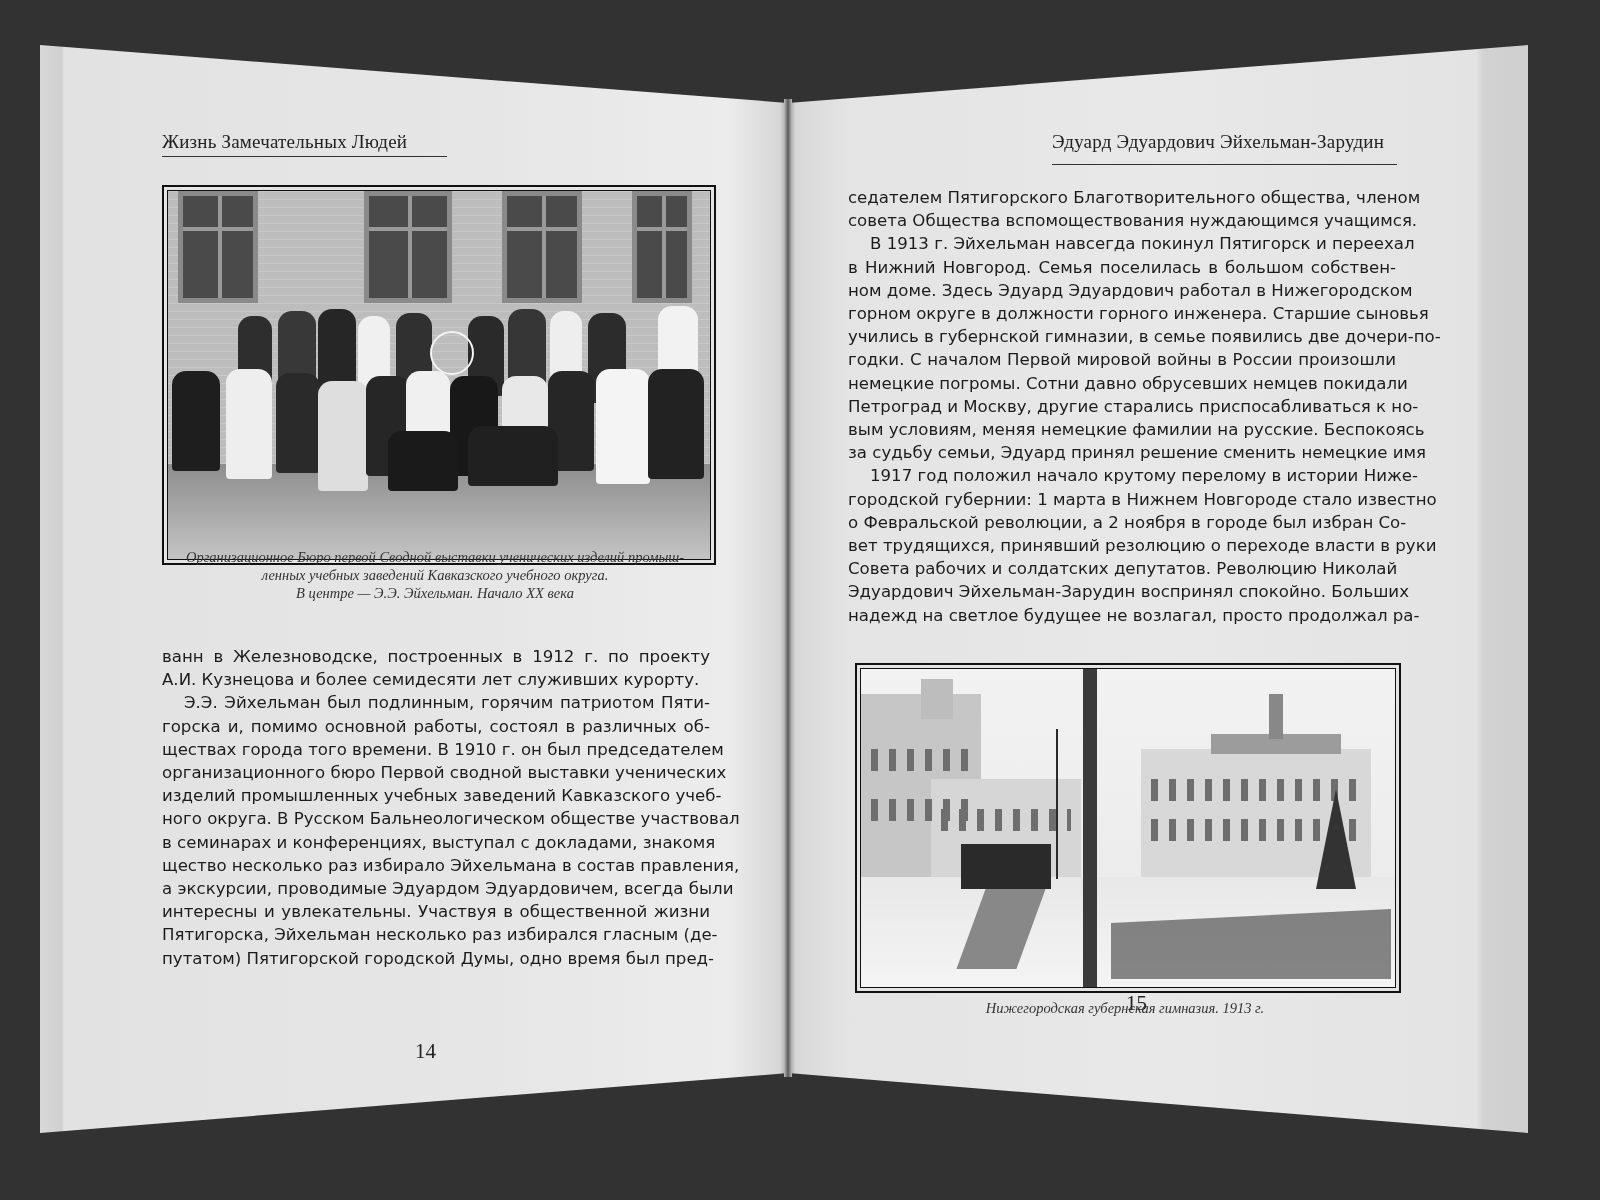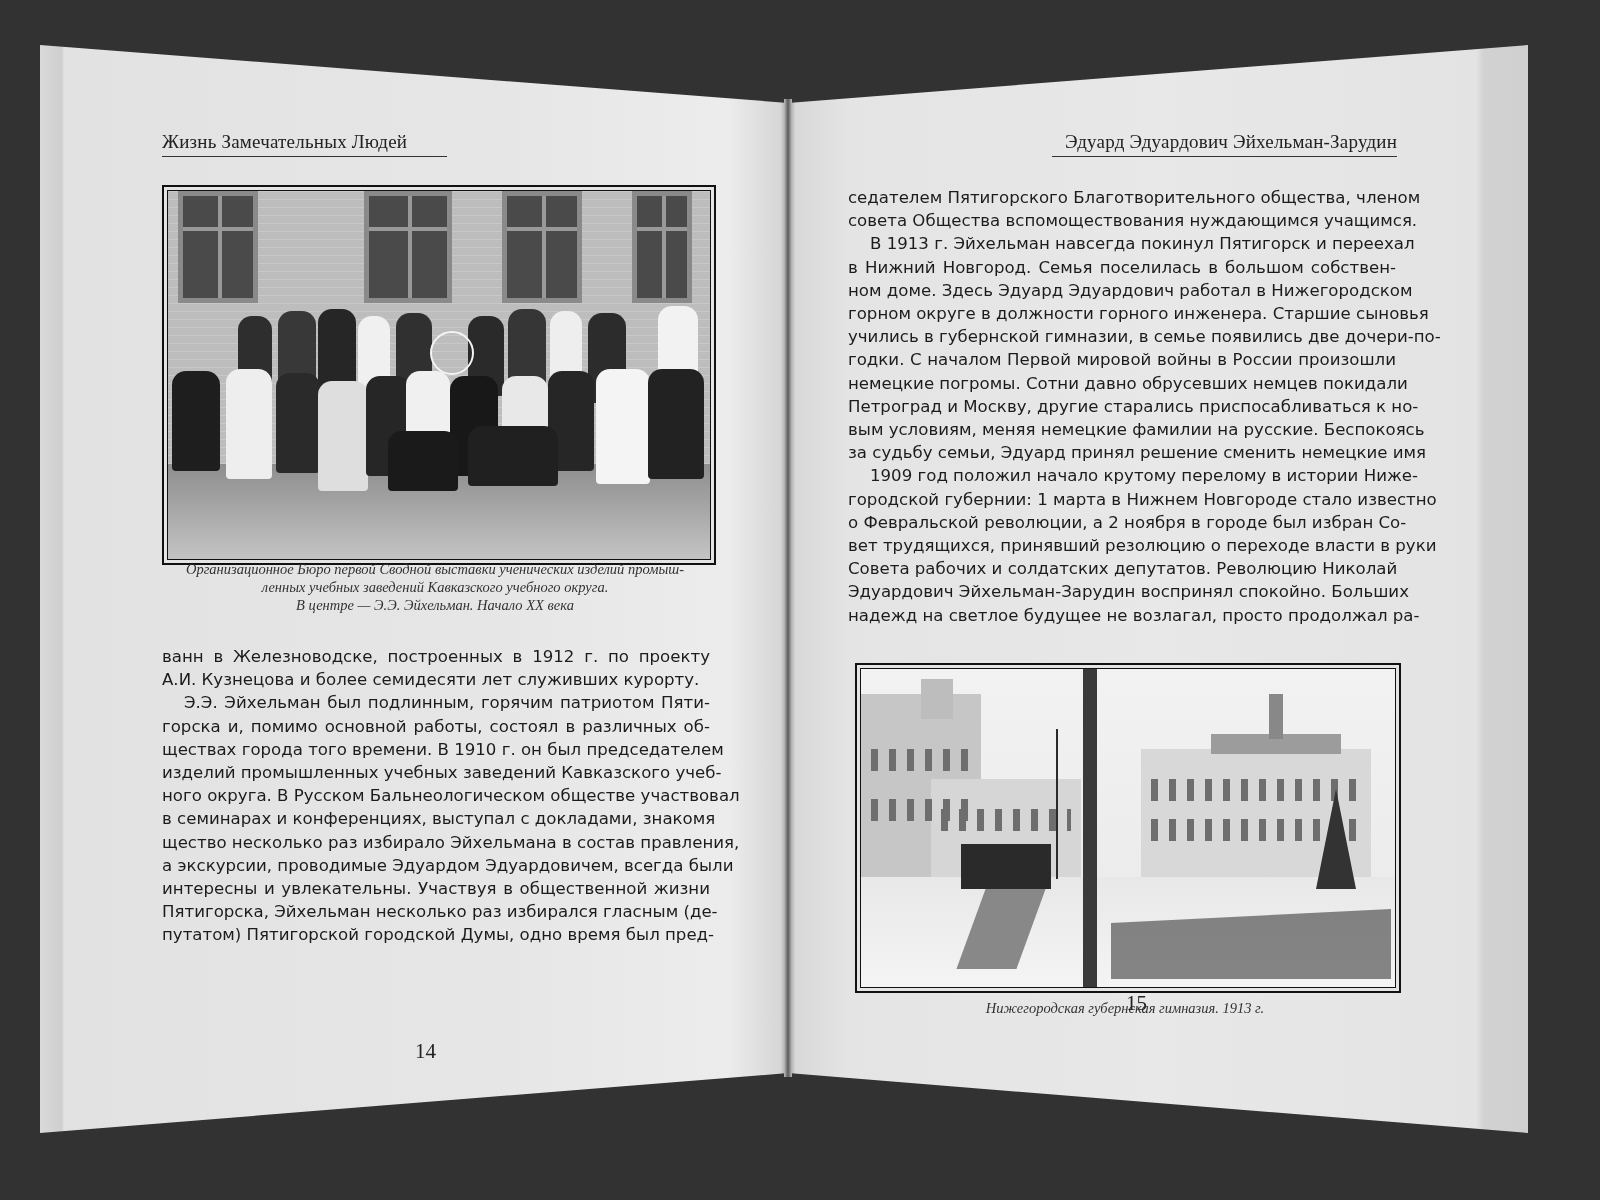--- a/index.html
+++ b/index.html
@@ -4,21 +4,21 @@
 <style>
   html, body { margin:0; padding:0; }
   body { width:1600px; height:1200px; background:#323232; position:relative; overflow:hidden; font-family:"DejaVu Serif", serif; color:#1a1a1a; }
   .book { position:absolute; left:40px; top:43px; width:1276px; height:1090px; }
   .page { position:absolute; top:0; height:1090px; overflow:hidden; }
   .page-left { left:0; width:748px; background:linear-gradient(90deg,#d9d9d9 0px,#cfcfcf 22px,#e2e2e2 24px,#e6e6e6 60%,#ececec 92%,#d6d6d6 99%,#9a9a9a 100%); clip-path:polygon(0 2px, 100% 5.5%, 100% 94.5%, 0 100%); }
   .page-right { left:748px; width:740px; background:linear-gradient(90deg,#8f8f8f 0%,#d8d8d8 1%,#e4e4e4 8%,#e8e8e8 50%,#e3e3e3 93%,#d2d2d2 94%,#cfcfcf 100%); clip-path:polygon(0 5.5%, 100% 2px, 100% 100%, 0 94.5%); }
   .gutter { position:absolute; left:744px; top:56px; width:8px; height:978px; background:linear-gradient(90deg,#bdbdbd,#5a5a5a 50%,#bdbdbd); }
   .running-head { position:absolute; top:88px; font-family:"Liberation Serif", serif; font-size:19px; color:#222; letter-spacing:0.2px; }
   .rh-left { left:122px; width:285px; border-bottom:1.5px solid #333; padding-bottom:3px; }
-  .rh-right { left:1012px; width:345px; text-align:right; border-bottom:1.5px solid #333; padding-bottom:3px; }
+  .rh-right { left:1012px; width:345px; text-align:left; border-bottom:1.5px solid #333; padding-bottom:11px; }
   .photo-frame { position:absolute; border:2px solid #111; padding:3px; background:#e4e4e4; }
   .photo-frame .inner { width:100%; height:100%; border:1px solid #111; box-sizing:border-box; overflow:hidden; position:relative; }
   .caption { position:absolute; font-family:"Liberation Serif", serif; font-style:italic; font-size:14.5px; color:#333; text-align:center; line-height:18px; }
   .body-text { position:absolute; font-family:"DejaVu Sans", sans-serif; font-size:16.6px; line-height:23.2px; color:#1c1c1c; text-align:justify; }
   .line { display:block; text-align:justify; text-align-last:justify; white-space:nowrap; }
   .line.last { text-align-last:left; }
   .page-number { position:absolute; font-family:"Liberation Serif", serif; font-size:21px; color:#222; }
   
   .wall { position:absolute; inset:0; background:repeating-linear-gradient(0deg,#bdbdbd 0 7px,#c8c8c8 7px 8px); }
   .window { position:absolute; top:0; width:88px; height:112px; background:#4a4a4a; border:5px solid #8a8a8a; box-sizing:border-box; }
@@ -77,32 +77,33 @@
       <div class="person" style="left:334px; top:185px; width:46px; height:100px; background:#e8e8e8;"></div>
       <div class="person" style="left:380px; top:180px; width:46px; height:100px; background:#262626;"></div>
       <div class="person" style="left:428px; top:178px; width:54px; height:115px; background:#f4f4f4;"></div>
       <div class="person" style="left:480px; top:178px; width:56px; height:110px; background:#222;"></div>
       <div class="person" style="left:220px; top:240px; width:70px; height:60px; background:#1a1a1a;"></div>
       <div class="person" style="left:300px; top:235px; width:90px; height:60px; background:#202020;"></div>
       <div class="circle-mark" style="left:262px; top:140px;"></div>
     </div>
   </div>
 
-  <div class="caption" style="left:110px; top:517px; width:570px;">
+  <div class="caption" style="left:110px; top:505px; width:570px;">
     <div>Организационное Бюро первой Сводной выставки ученических изделий промыш-</div>
     <div>ленных учебных заведений Кавказского учебного округа.</div>
     <div>В центре — Э.Э. Эйхельман. Начало XX века</div>
   </div>
 
   <div class="body-text" style="left:122px; top:602px; width:548px;">
     <span class="line">ванн в Железноводске, построенных в 1912 г. по проекту</span>
     <span class="line last">А.И. Кузнецова и более семидесяти лет служивших курорту.</span>
     <span class="line" style="padding-left:22px;">Э.Э. Эйхельман был подлинным, горячим патриотом Пяти-</span>
     <span class="line">горска и, помимо основной работы, состоял в различных об-</span>
     <span class="line">ществах города того времени. В 1910 г. он был председателем</span>
+    <span class="line">организационного бюро Первой сводной выставки ученических</span>
     <span class="line">изделий промышленных учебных заведений Кавказского учеб-</span>
     <span class="line">ного округа. В Русском Бальнеологическом обществе участвовал</span>
     <span class="line">в семинарах и конференциях, выступал с докладами, знакомя</span>
     <span class="line">щество несколько раз избирало Эйхельмана в состав правления,</span>
     <span class="line">а экскурсии, проводимые Эдуардом Эдуардовичем, всегда были</span>
     <span class="line">интересны и увлекательны. Участвуя в общественной жизни</span>
     <span class="line">Пятигорска, Эйхельман несколько раз избирался гласным (де-</span>
     <span class="line">путатом) Пятигорской городской Думы, одно время был пред-</span>
   </div>
 
@@ -114,21 +115,21 @@
     <span class="line" style="padding-left:22px;">В 1913 г. Эйхельман навсегда покинул Пятигорск и переехал</span>
     <span class="line">в Нижний Новгород. Семья поселилась в большом собствен-</span>
     <span class="line">ном доме. Здесь Эдуард Эдуардович работал в Нижегородском</span>
     <span class="line">горном округе в должности горного инженера. Старшие сыновья</span>
     <span class="line">учились в губернской гимназии, в семье появились две дочери-по-</span>
     <span class="line">годки. С началом Первой мировой войны в России произошли</span>
     <span class="line">немецкие погромы. Сотни давно обрусевших немцев покидали</span>
     <span class="line">Петроград и Москву, другие старались приспосабливаться к но-</span>
     <span class="line">вым условиям, меняя немецкие фамилии на русские. Беспокоясь</span>
     <span class="line">за судьбу семьи, Эдуард принял решение сменить немецкие имя</span>
-    <span class="line" style="padding-left:22px;">1909 год положил начало крутому перелому в истории Ниже-</span>
+    <span class="line" style="padding-left:22px;">1917 год положил начало крутому перелому в истории Ниже-</span>
     <span class="line">городской губернии: 1 марта в Нижнем Новгороде стало известно</span>
     <span class="line">о Февральской революции, а 2 ноября в городе был избран Со-</span>
     <span class="line">вет трудящихся, принявший резолюцию о переходе власти в руки</span>
     <span class="line">Совета рабочих и солдатских депутатов. Революцию Николай</span>
     <span class="line">Эдуардович Эйхельман-Зарудин воспринял спокойно. Больших</span>
     <span class="line">надежд на светлое будущее не возлагал, просто продолжал ра-</span>
   </div>
 
   <div class="photo-frame" style="left:815px; top:620px; width:536px; height:320px;">
     <div class="inner">

